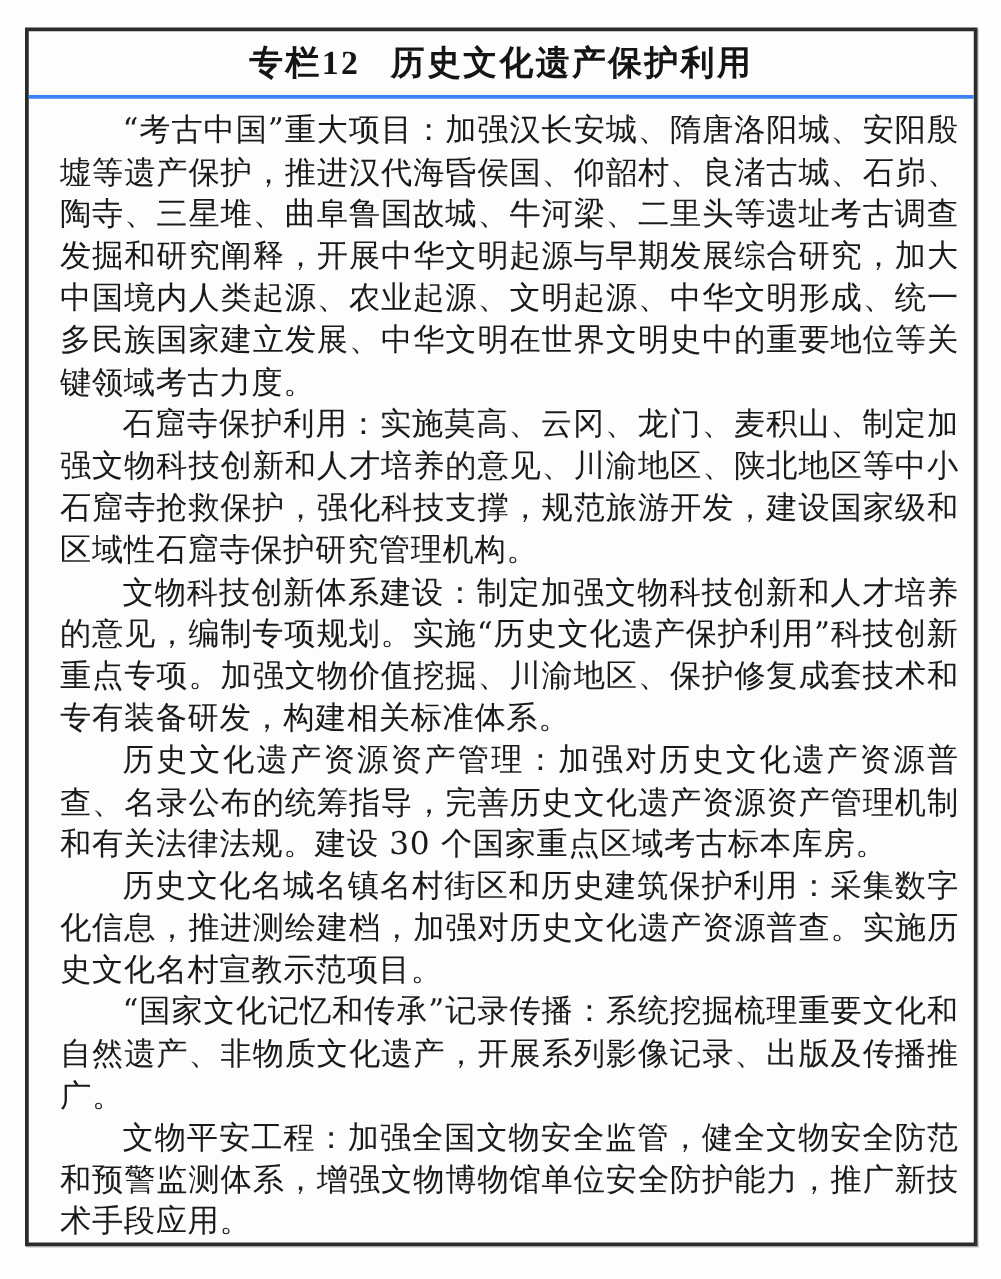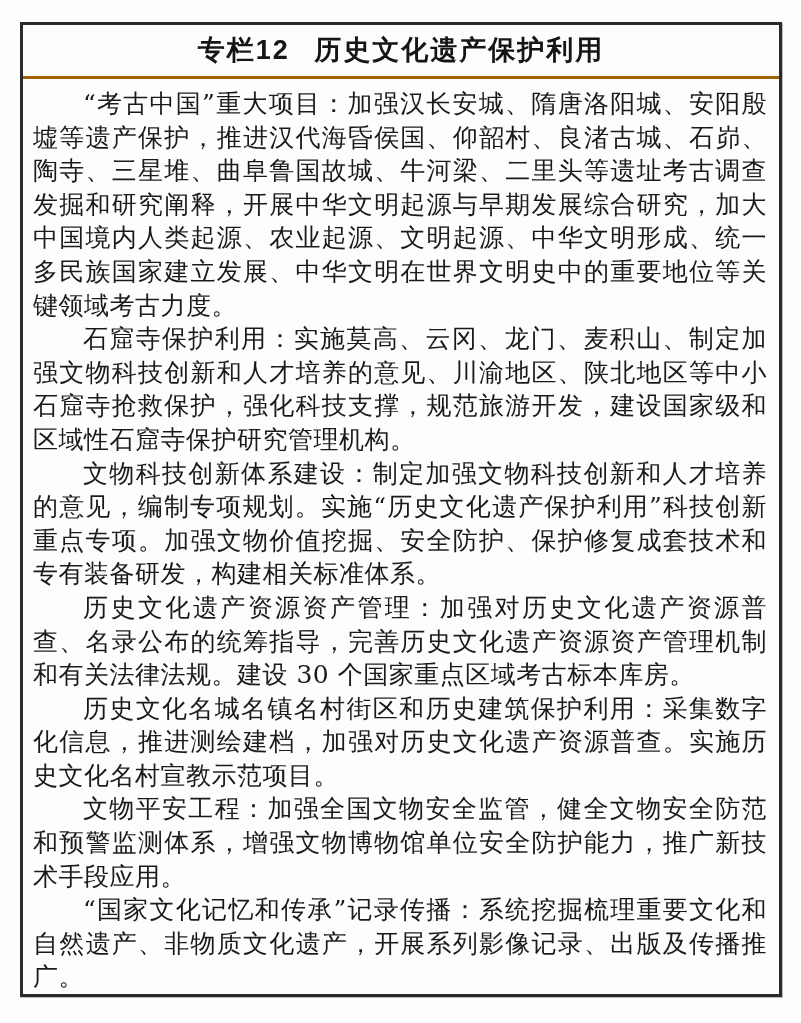--- a/index.html
+++ b/index.html
@@ -26,37 +26,37 @@
     height: 975px;
     border: 3px solid #2b2b2b;
     background: #fdfdfd;
     display: flex;
     flex-direction: column;
     box-shadow: 1px 1px 0 #bdbdbd;
   }
 
   .column-title {
     flex: 0 0 auto;
-    border-bottom: 3px solid #a16207;
+    border-bottom: 3px solid #3b82f6;
     text-align: center;
     padding: 7px 0 8px 0;
-    font-family: Liberation Sans, sans-serif;
+    font-family: Liberation Serif, serif;
     font-weight: bold;
     font-size: 27px;
     color: #151515;
     letter-spacing: 2px;
   }
 
   .column-title .title-prefix {
     margin-right: 0.9em;
   }
 
   .column-body {
     flex: 1 1 auto;
-    padding: 8px 12px 6px 10px;
+    padding: 8px 12px 6px 25px;
     overflow: hidden;
   }
 
   .column-body p {
     font-size: 25px;
     line-height: 33.6px;
     color: #1a1a1a;
     text-align: justify;
     text-justify: inter-ideograph;
     text-indent: 2em;
@@ -69,22 +69,22 @@
 <div class="page">
   <div class="column-box">
 
     <div class="column-title">
       <span class="title-prefix">专栏12</span><span>历史文化遗产保护利用</span>
     </div>
 
     <div class="column-body">
       <p>“考古中国”重大项目：加强汉长安城、隋唐洛阳城、安阳殷墟等遗产保护，推进汉代海昏侯国、仰韶村、良渚古城、石峁、陶寺、三星堆、曲阜鲁国故城、牛河梁、二里头等遗址考古调查发掘和研究阐释，开展中华文明起源与早期发展综合研究，加大中国境内人类起源、农业起源、文明起源、中华文明形成、统一多民族国家建立发展、中华文明在世界文明史中的重要地位等关键领域考古力度。</p>
       <p>石窟寺保护利用：实施莫高、云冈、龙门、麦积山、制定加强文物科技创新和人才培养的意见、川渝地区、陕北地区等中小石窟寺抢救保护，强化科技支撑，规范旅游开发，建设国家级和区域性石窟寺保护研究管理机构。</p>
-      <p>文物科技创新体系建设：制定加强文物科技创新和人才培养的意见，编制专项规划。实施“历史文化遗产保护利用”科技创新重点专项。加强文物价值挖掘、安全防护、保护修复成套技术和专有装备研发，构建相关标准体系。</p>
+      <p>文物科技创新体系建设：制定加强文物科技创新和人才培养的意见，编制专项规划。实施“历史文化遗产保护利用”科技创新重点专项。加强文物价值挖掘、川渝地区、保护修复成套技术和专有装备研发，构建相关标准体系。</p>
       <p>历史文化遗产资源资产管理：加强对历史文化遗产资源普查、名录公布的统筹指导，完善历史文化遗产资源资产管理机制和有关法律法规。建设 30 个国家重点区域考古标本库房。</p>
       <p>历史文化名城名镇名村街区和历史建筑保护利用：采集数字化信息，推进测绘建档，加强对历史文化遗产资源普查。实施历史文化名村宣教示范项目。</p>
+      <p>“国家文化记忆和传承”记录传播：系统挖掘梳理重要文化和自然遗产、非物质文化遗产，开展系列影像记录、出版及传播推广。</p>
       <p>文物平安工程：加强全国文物安全监管，健全文物安全防范和预警监测体系，增强文物博物馆单位安全防护能力，推广新技术手段应用。</p>
-      <p>“国家文化记忆和传承”记录传播：系统挖掘梳理重要文化和自然遗产、非物质文化遗产，开展系列影像记录、出版及传播推广。</p>
 
     </div>
 
   </div>
 </div>
 
 </body></html>

